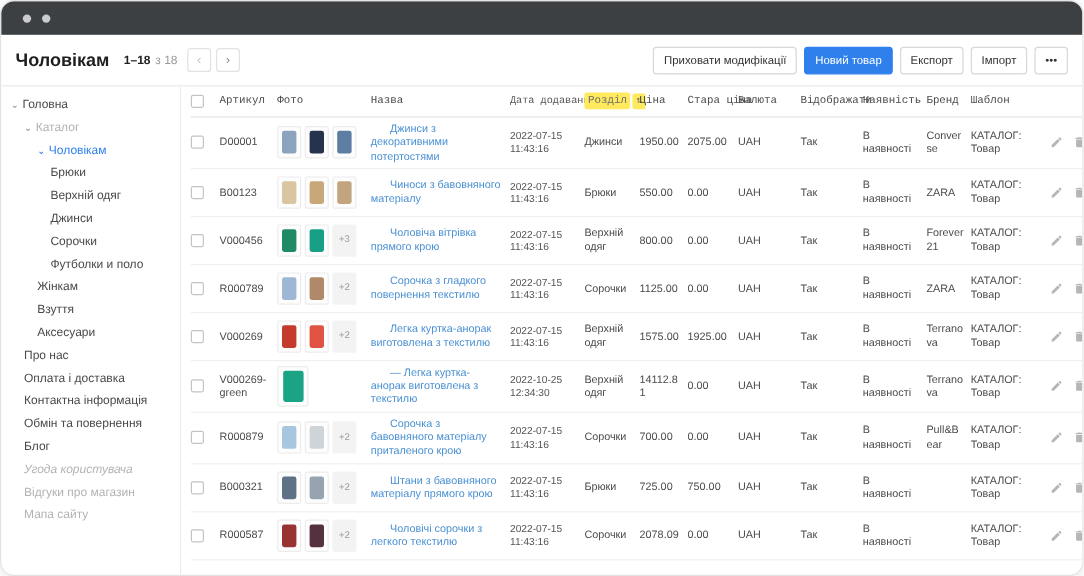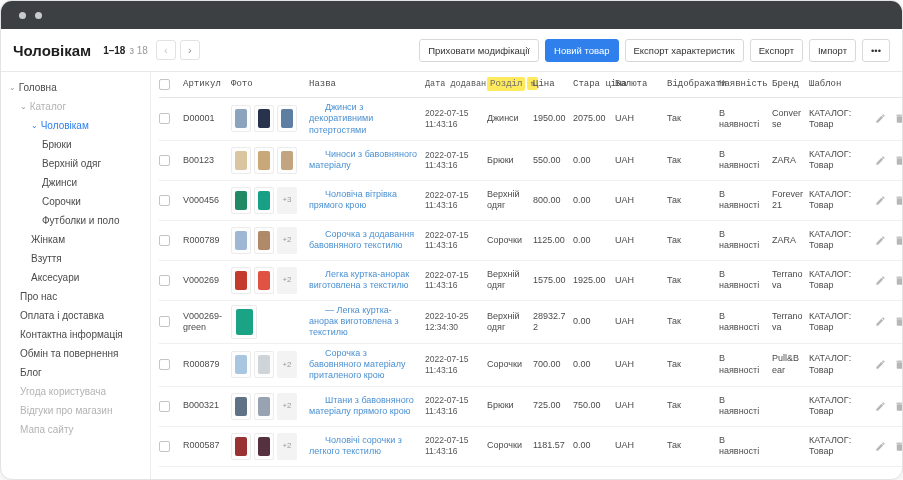--- a/index.html
+++ b/index.html
@@ -94,21 +94,20 @@
     <div class="pagination">
       <span class="pg-range">1–18</span>
       <span class="pg-total">з 18</span>
       <button class="pg-btn prev">‹</button>
       <button class="pg-btn next">›</button>
     </div>
     <div class="spacer"></div>
     <div class="toolbar-buttons" id="toolbar-buttons">
         <button class="tbtn ">Приховати модифікації</button>
         <button class="tbtn primary">Новий товар</button>
-        <button class="tbtn ">Експорт характеристик</button>
         <button class="tbtn ">Експорт</button>
         <button class="tbtn ">Імпорт</button>
         <button class="tbtn ">•••</button>
       </div>
   </div>
 
   <div class="body">
     <nav class="sidebar" id="sidebar">
         <div class="nav-item normal" style="padding-left: 4px;">
           <span class="chev">⌄</span>
@@ -154,21 +153,21 @@
         </div>
         <div class="nav-item normal" style="padding-left: 15px;">
           <span class="nav-label">Контактна інформація</span>
         </div>
         <div class="nav-item normal" style="padding-left: 15px;">
           <span class="nav-label">Обмін та повернення</span>
         </div>
         <div class="nav-item normal" style="padding-left: 15px;">
           <span class="nav-label">Блог</span>
         </div>
-        <div class="nav-item muted" style="padding-left: 15px;">
+        <div class="nav-item muted" style="padding-left: 15px; font-style: italic;">
           <span class="nav-label">Угода користувача</span>
         </div>
         <div class="nav-item muted" style="padding-left: 15px;">
           <span class="nav-label">Відгуки про магазин</span>
         </div>
         <div class="nav-item muted" style="padding-left: 15px;">
           <span class="nav-label">Мапа сайту</span>
         </div>
       </nav>
     <div class="table-wrap">
@@ -313,21 +312,21 @@
             <div class="cell c-sku">R000789</div>
             <div class="cell c-photo photos">
               <span class="thumb">
                 <span class="garb" style="background: rgb(157, 183, 212);"></span>
               </span>
               <span class="thumb">
                 <span class="garb" style="background: rgb(176, 137, 104);"></span>
               </span>
               <span class="more-badge">+2</span>
             </div>
-            <div class="cell c-name"><a class="name-link">Сорочка з додавання бавовняного текстилю</a></div>
+            <div class="cell c-name"><a class="name-link">Сорочка з гладкого повернення текстилю</a></div>
             <div class="cell c-date">2022-07-15 11:43:16</div>
             <div class="cell c-sect">Сорочки</div>
             <div class="cell c-price">1125.00</div>
             <div class="cell c-old">0.00</div>
             <div class="cell c-cur">UAH</div>
             <div class="cell c-disp">Так</div>
             <div class="cell c-stock">В наявності</div>
             <div class="cell c-brand">ZARA</div>
             <div class="cell c-tmpl">КАТАЛОГ: Товар</div>
             <div class="cell c-act actions">
@@ -386,21 +385,21 @@
             </div>
             <div class="cell c-sku">V000269-green</div>
             <div class="cell c-photo photos">
               <span class="thumb big">
                 <span class="garb" style="background: rgb(26, 163, 132);"></span>
               </span>
             </div>
             <div class="cell c-name"><a class="name-link">— Легка куртка-анорак виготовлена з текстилю</a></div>
             <div class="cell c-date">2022-10-25 12:34:30</div>
             <div class="cell c-sect">Верхній одяг</div>
-            <div class="cell c-price">28932.72</div>
+            <div class="cell c-price">14112.81</div>
             <div class="cell c-old">0.00</div>
             <div class="cell c-cur">UAH</div>
             <div class="cell c-disp">Так</div>
             <div class="cell c-stock">В наявності</div>
             <div class="cell c-brand">Terranova</div>
             <div class="cell c-tmpl">КАТАЛОГ: Товар</div>
             <div class="cell c-act actions">
               <span class="act-icon">
                 <svg viewBox="0 0 24 24" width="11" height="11">
                   <path fill="#b6b6b6" d="M3 17.25V21h3.75L17.81 9.94l-3.75-3.75L3 17.25zM20.71 7.04a1 1 0 0 0 0-1.41l-2.34-2.34a1 1 0 0 0-1.41 0l-1.83 1.83 3.75 3.75 1.83-1.83z"></path>
@@ -497,21 +496,21 @@
                 <span class="garb" style="background: rgb(153, 51, 51);"></span>
               </span>
               <span class="thumb">
                 <span class="garb" style="background: rgb(85, 48, 63);"></span>
               </span>
               <span class="more-badge">+2</span>
             </div>
             <div class="cell c-name"><a class="name-link">Чоловічі сорочки з легкого текстилю</a></div>
             <div class="cell c-date">2022-07-15 11:43:16</div>
             <div class="cell c-sect">Сорочки</div>
-            <div class="cell c-price">1181.57</div>
+            <div class="cell c-price">2078.09</div>
             <div class="cell c-old">0.00</div>
             <div class="cell c-cur">UAH</div>
             <div class="cell c-disp">Так</div>
             <div class="cell c-stock">В наявності</div>
             <div class="cell c-brand"></div>
             <div class="cell c-tmpl">КАТАЛОГ: Товар</div>
             <div class="cell c-act actions">
               <span class="act-icon">
                 <svg viewBox="0 0 24 24" width="11" height="11">
                   <path fill="#b6b6b6" d="M3 17.25V21h3.75L17.81 9.94l-3.75-3.75L3 17.25zM20.71 7.04a1 1 0 0 0 0-1.41l-2.34-2.34a1 1 0 0 0-1.41 0l-1.83 1.83 3.75 3.75 1.83-1.83z"></path>

